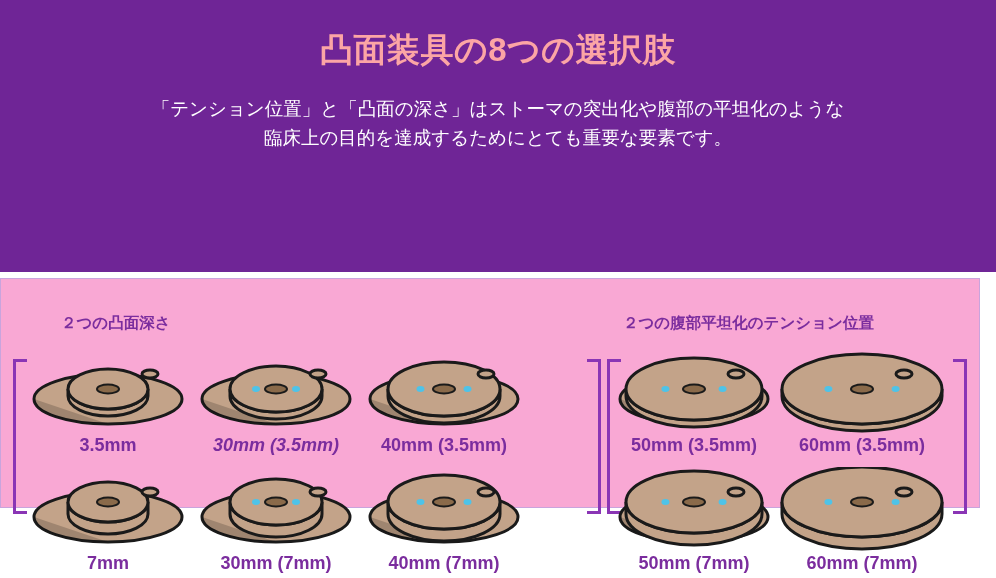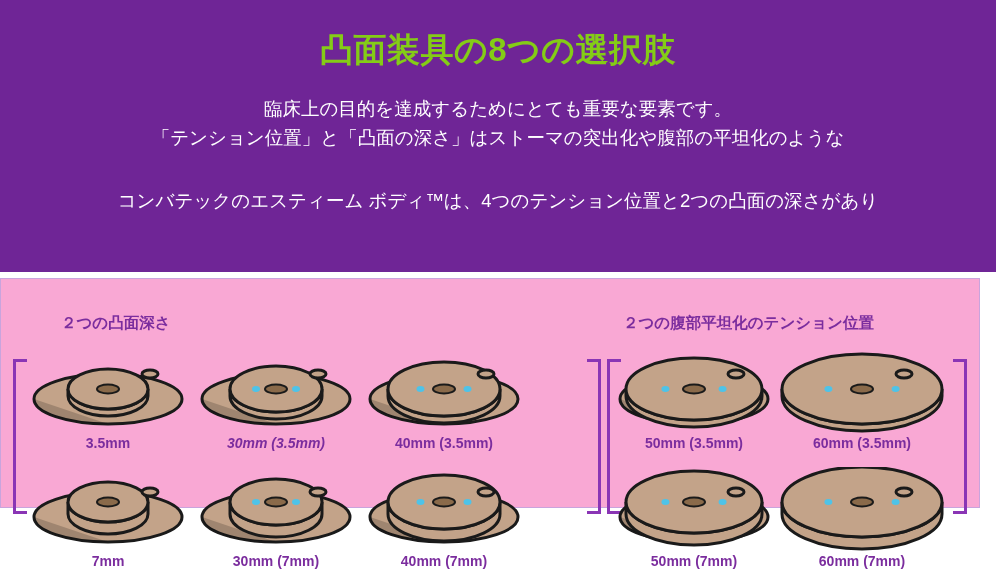--- a/index.html
+++ b/index.html
@@ -19,21 +19,21 @@
   .hero{
     position:absolute;
     left:0;top:0;
     width:996px;height:272px;
     background:#6f2596;
     box-sizing:border-box;
     padding:14px 24px 0 24px;
     text-align:center;
   }
   .hero-title{
-    color:#84cc16;
+    color:#fca5a5;
     font-size:33px;
     font-weight:bold;
     line-height:44px;
     letter-spacing:0.5px;
     margin:14px 0 0 0;
   }
   .hero-p{
     color:#ffffff;
     font-size:18.5px;
     line-height:29px;
@@ -83,40 +83,39 @@
     position:absolute;
     width:170px;height:86px;
   }
   .fig svg{display:block;width:170px;height:86px;}
 
   .fig-label{
     position:absolute;
     width:170px;
     text-align:center;
     color:#7b2d9e;
-    font-size:14px;
+    font-size:18px;
     font-weight:bold;
     white-space:nowrap;
   }
 </style>
 </head>
 <body>
 
 <div class="canvas">
 
   <div class="hero">
     <div class="hero-title">凸面装具の8つの選択肢</div>
 
     <div class="hero-p hero-p1">
+      <span class="hero-line">「テンション位置」と「凸面の深さ」はストーマの突出化や腹部の平坦化のような</span>
       <span class="hero-line">臨床上の目的を達成するためにとても重要な要素です。</span>
-      <span class="hero-line">「テンション位置」と「凸面の深さ」はストーマの突出化や腹部の平坦化のような</span>
     </div>
 
     <div class="hero-p hero-p2">
-      <span class="hero-line">コンバテックのエスティーム ボディ™は、4つのテンション位置と2つの凸面の深さがあり</span>
     </div>
   </div>
 
   <div class="panel">
 
     <div class="col-head ch-depth">２つの凸面深さ</div>
     <div class="col-head ch-flat">２つの腹部平坦化のテンション位置</div>
 
     <div class="bracket left" style="left:12px;  top:80px; height:155px;"></div>
     <div class="bracket right" style="left:586px; top:80px; height:155px;"></div>

